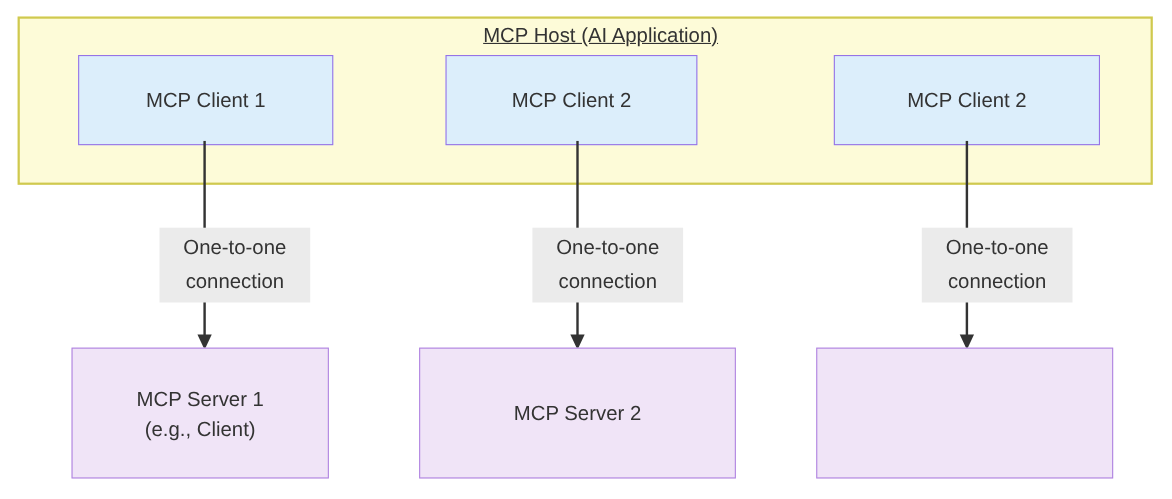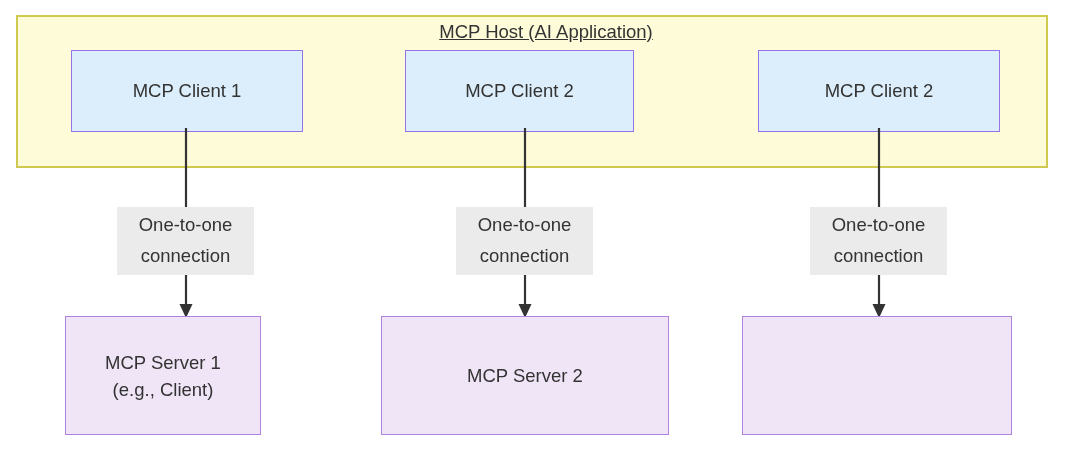--- a/index.html
+++ b/index.html
@@ -78,21 +78,21 @@
     flex-direction: column;
     align-items: center;
     justify-content: center;
   }
   .server-box .label {
     font-size: 18.5px;
     color: #333333;
     line-height: 27px;
     white-space: nowrap;
   }
-  #server-0 { left: 65px;  width: 196px; }
+  #server-0 { left: 65px;  width: 234px; }
   #server-1 { left: 381px; width: 288px; align-items: center; }
   #server-2 { left: 742px; width: 270px; }
 
   
   .connector {
     position: absolute;
     top: 128px;
     width: 24px;
     height: 192px;
     pointer-events: none;
@@ -106,20 +106,21 @@
     position: absolute;
     top: 207px;
     background: #ebebeb;
     padding: 2px 6px 4px 6px;
     box-sizing: border-box;
     text-align: center;
     line-height: 31px;
     font-size: 18.5px;
     color: #333333;
     white-space: nowrap;
+    margin-left: 28px;
   }
   #conn-label-0 { left: 117px; width: 137px; }
   #conn-label-1 { left: 456px; width: 137px; }
   #conn-label-2 { left: 810px; width: 137px; }
   .conn-label .line { display: block; }
 </style>
 </head>
 <body>
 
 <div id="canvas">

